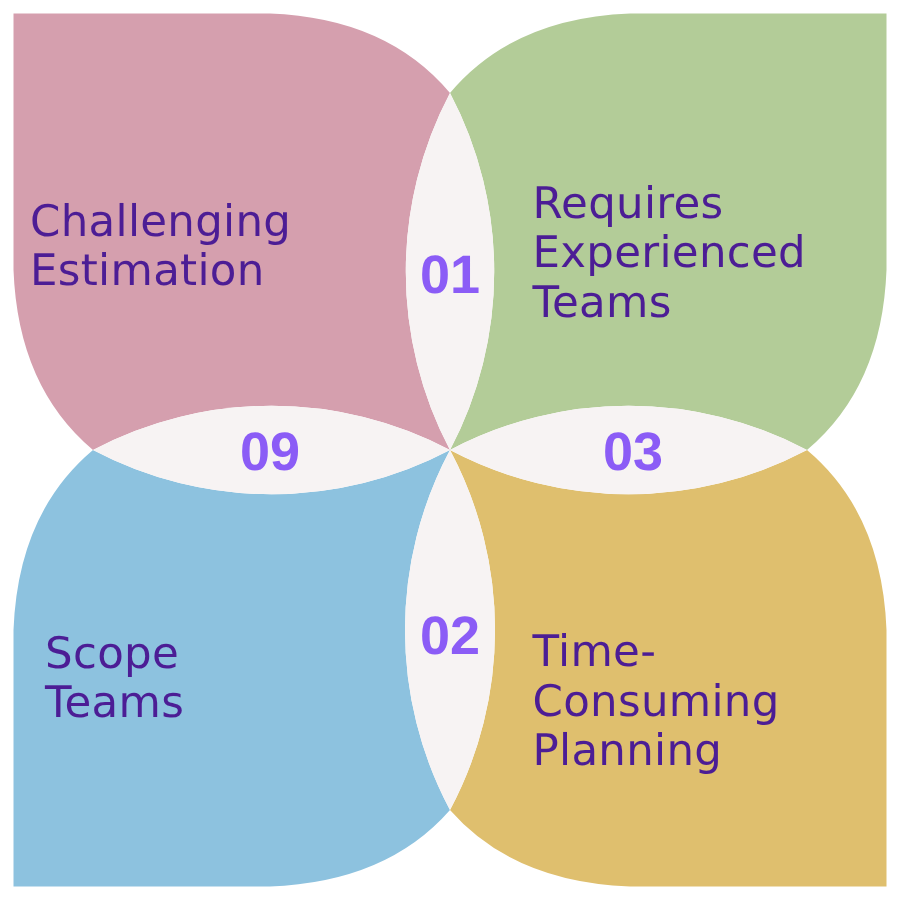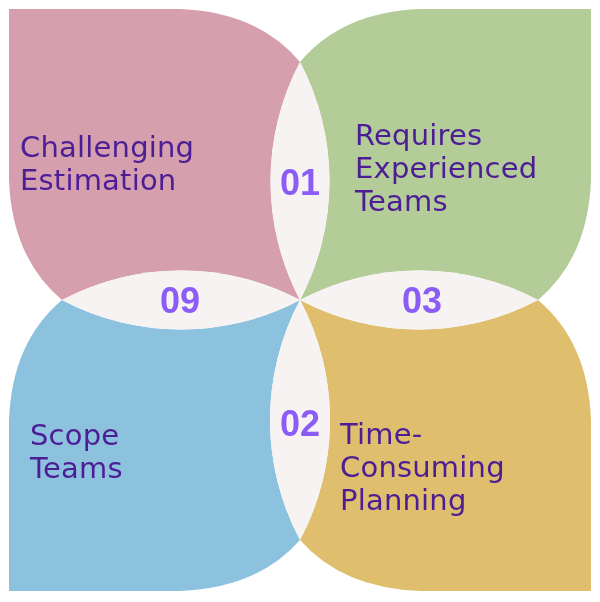--- a/index.html
+++ b/index.html
@@ -71,21 +71,21 @@
   <path fill="#f7f3f3" d="M 538 300 A 255 255 0 0 0 300 300 A 255 255 0 0 0 538 300 Z"></path>
   <path fill="#f7f3f3" d="M 300 540 A 255 255 0 0 0 300 300 A 255 255 0 0 0 300 540 Z"></path>
   <path fill="#f7f3f3" d="M 62 300 A 255 255 0 0 0 300 300 A 255 255 0 0 0 62 300 Z"></path>
 </svg>
 
 <div class="petal-label" style="left:20px; top:131px; width:240px;">Challenging
 Estimation</div>
 <div class="petal-label" style="left:355px; top:119px; width:220px;">Requires
 Experienced
 Teams</div>
-<div class="petal-label" style="left:340px; top:418px; width:220px;">Time-
+<div class="petal-label" style="left:355px; top:418px; width:220px;">Time-
 Consuming
 Planning</div>
 <div class="petal-label" style="left:30px; top:419px; width:200px;">Scope
 Teams</div>
 
 <div class="lens-number" style="left:250px; top:163px;">01</div>
 <div class="lens-number" style="left:372px; top:281px;">03</div>
 <div class="lens-number" style="left:250px; top:404px;">02</div>
 <div class="lens-number" style="left:130px; top:281px;">09</div>
 

